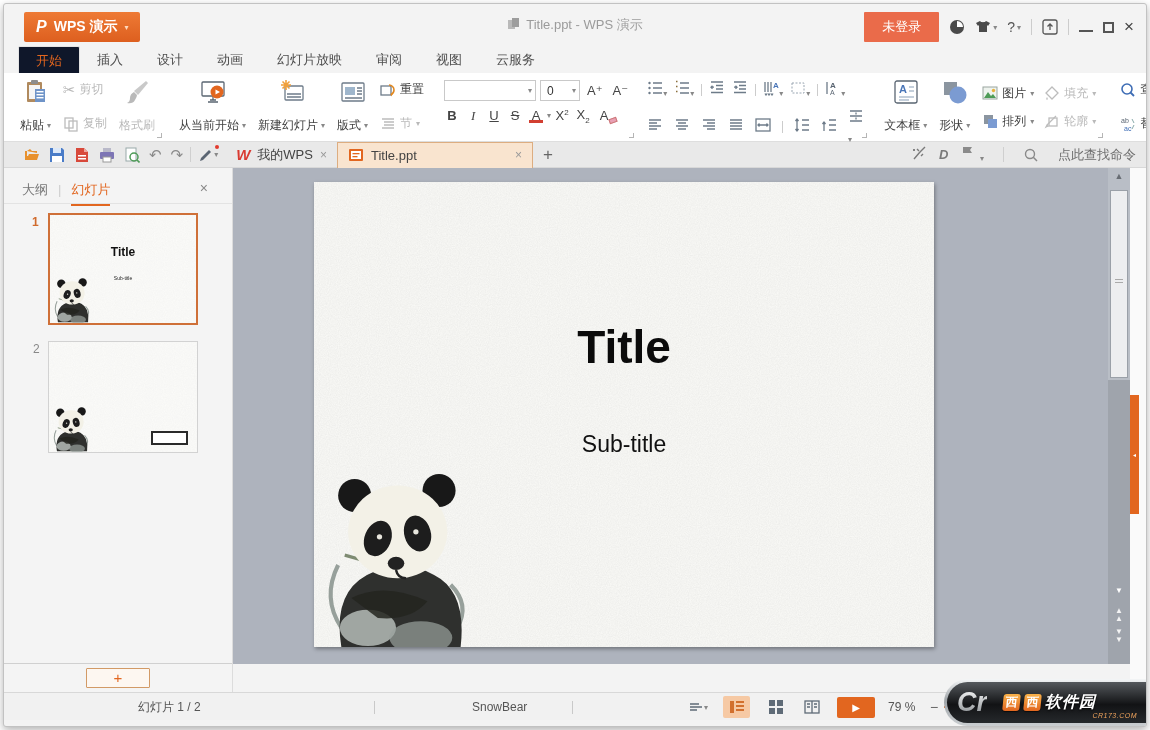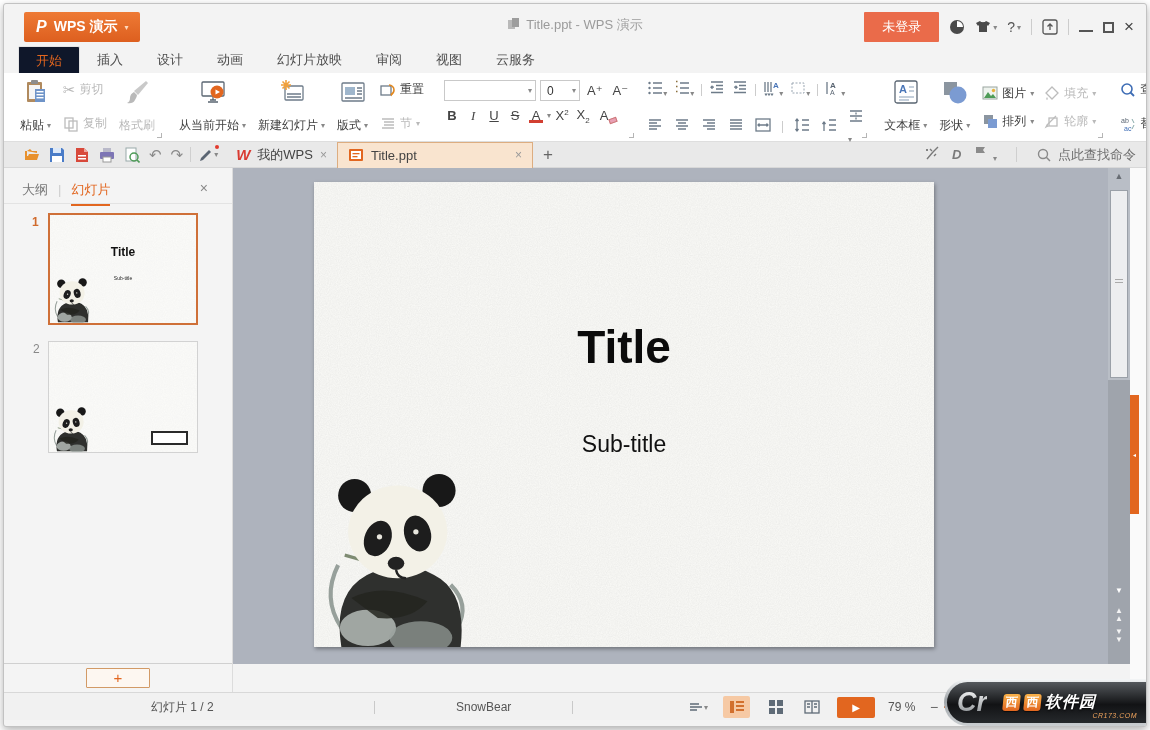--- a/index.html
+++ b/index.html
@@ -62,21 +62,21 @@
   .qa { display:flex; align-items:center; gap:9px; }
   .qa-ic { display:flex; align-items:center; }
   .glyph-ic { font-size:15px; color:#8a8a8a; line-height:1; }
   .docsep { width:1px; height:15px; background:#cfcfcf; margin:0 7px; }
   .doctab { display:flex; align-items:center; gap:7px; height:26px; padding:0 10px; color:#444; }
   .doctab .x { color:#999; font-size:12px; }
   .doctab.active { background:#f9e4cf; border:1px solid #ddad80; border-bottom:none; width:196px; }
   .wlogo { color:#d93a31; font-weight:bold; font-style:italic; font-size:15px; }
   .newtab { font-size:17px; color:#666; padding:0 10px; }
   .dr-right { position:absolute; right:10px; display:flex; align-items:center; gap:12px; color:#8a8a8a; }
-  .cmdsearch { display:flex; align-items:center; gap:6px; color:#6e6e6e; font-size:13px; }
+  .cmdsearch { display:flex; align-items:center; gap:19px; color:#6e6e6e; font-size:13px; }
   .reddot { position:absolute; width:4px; height:4px; border-radius:50%; background:#e23a2e; right:-1px; top:-2px; }
 
   
   .main { position:relative; height:524px; display:flex; }
   .leftpanel { width:229px; background:#f4f4f4; border-right:1px solid #dcdcdc; position:relative; }
   .lp-head { position:relative; margin-top:8px; height:28px; padding-left:18px; font-size:13px;
              display:flex; align-items:center; gap:10px; border-bottom:1px solid #e3e3e3; }
   .lp-outline { color:#777;text-align:right; }
   .lp-sep { color:#ccc; }
   .lp-slides { color:#e2661f; border-bottom:2px solid #e2661f; padding-bottom:5px; margin-bottom:-7px; }
@@ -673,27 +673,27 @@
       <div class="vs-g" style="top:439px"><span>▲</span><br><span>▲</span></div>
       <div class="vs-g" style="top:460px"><span>▼</span><br><span>▼</span></div>
     </div>
     <div class="rightstrip"></div>
     <div class="pulltab">
         <span>◂</span>
       </div>
   </div>
 
   <div class="statusbar">
-    <div class="sb" style="left:147px;justify-content:flex-end;">
+    <div class="sb" style="left:134px;justify-content:flex-end;">
         <span>幻灯片 1 / 2</span>
       </div>
     <div class="sb" style="left:370px;">
         <span class="sb-sep"></span>
       </div>
-    <div class="sb" style="left:452px;">
+    <div class="sb" style="left:468px;">
         <span>SnowBear</span>
       </div>
     <div class="sb" style="left:568px;">
         <span class="sb-sep"></span>
       </div>
     <div class="sb" style="left:684px;">
       <svg class="ic16" viewBox="0 0 16 16">
           <path d="M2,5 h9 M2,8 h12 M2,11 h7" class="st" style="stroke:#5f6b77"></path>
         </svg>
       <span class="caret">▾</span>

